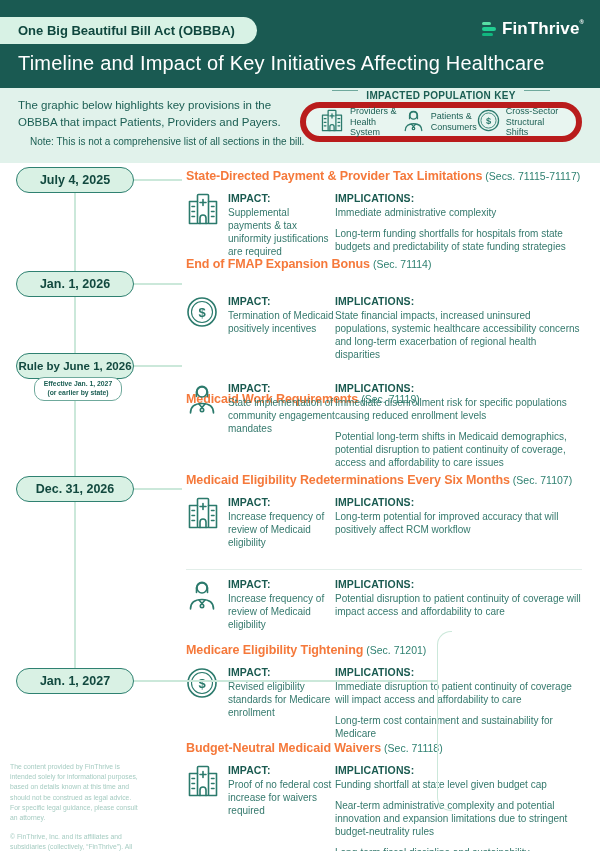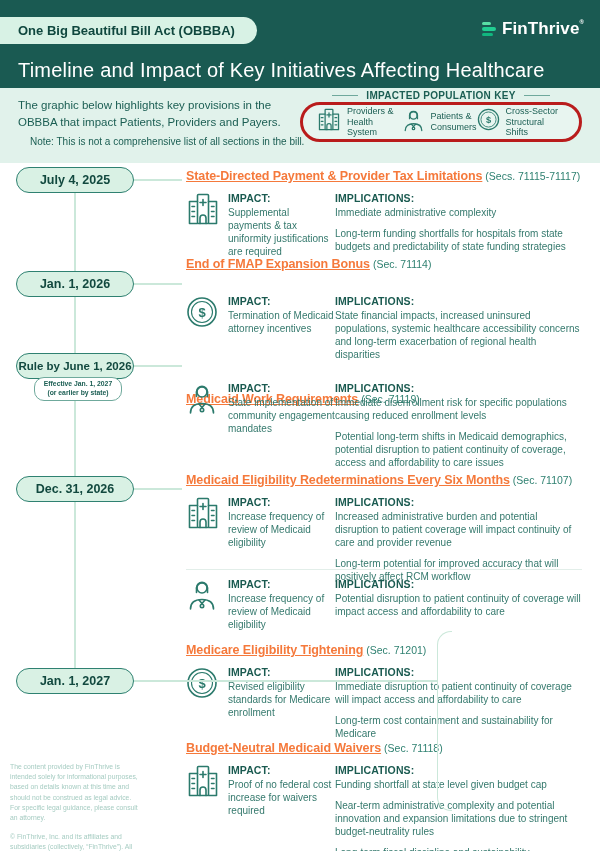--- a/index.html
+++ b/index.html
@@ -2,60 +2,60 @@
 <html><head>
 <meta charset="utf-8">
 <style>
   html,body{margin:0;padding:0;background:#fff;font-family:"Liberation Sans",sans-serif;}
   .canvas{position:relative;width:600px;height:851px;background:#ffffff;overflow:hidden;}
 
   
   .header{position:absolute;left:0;top:0;width:600px;height:108px;background:#1A5A52;}
   .badge{position:absolute;left:0;top:17px;background:#D8F2E5;color:#0F473E;
          font-size:13px;font-weight:600;padding:6px 22px 6px 18px;border-radius:0 15px 15px 0;}
-  .page-title{position:absolute;left:18px;top:59px;color:#ffffff;font-size:20px;font-weight:500;letter-spacing:.2px;white-space:nowrap;}
+  .page-title{position:absolute;left:18px;top:52px;color:#ffffff;font-size:20px;font-weight:500;letter-spacing:.2px;white-space:nowrap;}
   .logo{position:absolute;right:16px;top:19px;display:flex;align-items:center;gap:6px;}
   .logo-bars{display:flex;flex-direction:column;gap:2px;align-items:flex-start;}
   .logo-bars i{display:block;height:3.5px;border-radius:2px;}
   .logo-bars i:nth-child(1){width:9px;background:#59DFA6;}
   .logo-bars i:nth-child(2){width:14px;background:#21CE92;}
   .logo-bars i:nth-child(3){width:11px;background:#11B67F;}
   .logo-word{color:#fff;font-size:17px;font-weight:700;letter-spacing:.1px;}
   .logo-reg{color:#fff;font-size:6px;vertical-align:top;}
 
   
   .band{position:absolute;left:0;top:88px;width:600px;height:75px;background:#E1F2EB;}
   .intro-p{position:absolute;left:18px;top:9px;width:288px;font-size:11.5px;font-weight:500;
            line-height:1.45;color:#1B5E53;}
   .intro-note{position:absolute;left:18px;top:48px;font-size:10px;color:#1B5E53;white-space:nowrap;padding-left:12px;}
-  .key-title{position:absolute;left:300px;top:2px;width:282px;display:flex;align-items:center;
+  .key-title{position:absolute;left:300px;top:2px;width:282px;display:flex;align-items:flex-start;
              justify-content:center;gap:8px;color:#1B5E53;font-size:10px;font-weight:700;letter-spacing:.3px;}
   .kline{width:26px;height:1px;background:#6FA99C;}
-  .key-box{position:absolute;left:300px;top:14px;width:282px;height:40px;border:3px solid #b91c1c;
+  .key-box{position:absolute;left:300px;top:14px;width:282px;height:40px;border:6px solid #b91c1c;
            background:rgba(255,255,255,.25);border-radius:20px;display:flex;align-items:center;
            justify-content:flex-start;padding:0 14px;box-sizing:border-box;}
   .kitem{display:flex;align-items:center;gap:6px;}
   .klabel{font-size:9px;line-height:1.2;color:#1B5E53;font-weight:500;white-space:pre-line;}
 
   
   .vline{position:absolute;left:74px;top:180px;width:2px;height:488px;background:#CBE8DA;z-index:1;}
   .conn{position:absolute;height:1.5px;background:#CBE8DA;z-index:1;}
   .bracket{position:absolute;left:437px;top:631px;width:14px;height:178px;z-index:1;
            border-left:1.5px solid #CBE8DA;border-top:1.5px solid #CBE8DA;border-bottom:1.5px solid #CBE8DA;
            border-radius:14px 0 0 14px;}
   .dpill{position:absolute;left:16px;width:118px;height:26px;border-radius:14px;background:#D9F1E4;
          border:1.5px solid #2F8171;color:#12493F;font-weight:700;font-size:12.5px;display:flex;
          align-items:center;justify-content:center;box-sizing:border-box;z-index:2;white-space:nowrap;}
   .dsub{position:absolute;left:34px;top:377px;width:88px;border:1px solid #6FA99C;background:#ffffff;
         border-radius:10px;color:#1B5E53;font-size:6.8px;font-weight:600;line-height:1.3;text-align:center;
         padding:2px 0;white-space:pre-line;z-index:2;box-sizing:border-box;}
 
   
   .entry-head{position:absolute;left:186px;width:410px;white-space:nowrap;}
-  .etitle{font-size:12.5px;font-weight:700;color:#F5793B;letter-spacing:-.1px;text-decoration:underline;}
+  .etitle{font-size:12.5px;font-weight:700;color:#F5793B;letter-spacing:-.1px;}
   .esec{font-size:10.5px;color:#2F8171;margin-left:3px;}
   .erow{position:absolute;left:186px;width:396px;display:flex;}
   .eicon{width:42px;flex:none;padding-top:1px;}
   .eimpact{width:107px;flex:none;}
   .eimpl{flex:1;}
   .elabel{font-size:10.5px;font-weight:700;color:#1A5A50;letter-spacing:.1px;}
   .etext{font-size:10px;color:#35796D;line-height:1.3;margin-top:2px;}
   .eimpl p{font-size:10px;color:#35796D;line-height:1.3;margin:2px 0 8px;}
   .divider{position:absolute;left:186px;top:569px;width:396px;height:1px;background:#E2EEE9;}
 
@@ -189,21 +189,21 @@
       <svg width="32" height="32" viewBox="0 0 32 32">
           <g fill="none" stroke="#2B7A6C" stroke-width="1.6">
             <circle cx="16" cy="16" r="14"></circle>
             <circle cx="16" cy="16" r="10.5" stroke-width="1.1"></circle>
           </g>
           <text x="16" y="21" text-anchor="middle" font-size="13" font-weight="bold" fill="#2B7A6C" font-family="Liberation Sans,sans-serif">$</text>
         </svg>
     </div>
     <div class="eimpact">
       <div class="elabel">IMPACT:</div>
-      <div class="etext">Termination of Medicaid attorney incentives</div>
+      <div class="etext">Termination of Medicaid positively incentives</div>
     </div>
     <div class="eimpl">
       <div class="elabel">IMPLICATIONS:</div>
       <p>State financial impacts, increased uninsured populations, systemic healthcare accessibility concerns and long-term exacerbation of regional health disparities</p>
     </div>
   </div>
 
   <div class="entry-head" style="top:356px;margin-top:33px;">
     <span class="etitle">Medicaid Work Requirements</span><span class="esec">(Sec. 71119)</span>
   </div>
@@ -246,21 +246,20 @@
             <path d="M6 13.5h2.5M6 18.5h2.5M6 23.5h2.5M25.5 13.5H28M25.5 18.5H28M25.5 23.5H28"></path>
           </g>
         </svg>
     </div>
     <div class="eimpact">
       <div class="elabel">IMPACT:</div>
       <div class="etext">Increase frequency of review of Medicaid eligibility</div>
     </div>
     <div class="eimpl">
       <div class="elabel">IMPLICATIONS:</div>
-      <p>Increased administrative burden and potential disruption to patient coverage will impact continuity of care and provider revenue</p>
       <p>Long-term potential for improved accuracy that will positively affect RCM workflow</p>
     </div>
   </div>
   <div class="divider"></div>
   <div class="erow" style="top:578px;">
     <div class="eicon">
       <svg width="32" height="32" viewBox="0 0 32 32">
           <g fill="none" stroke="#2B7A6C" stroke-width="1.6" stroke-linecap="round" stroke-linejoin="round">
             <circle cx="16" cy="9" r="5"></circle>
             <path d="M10.5 9c0-7.5 11-7.5 11 0"></path>

